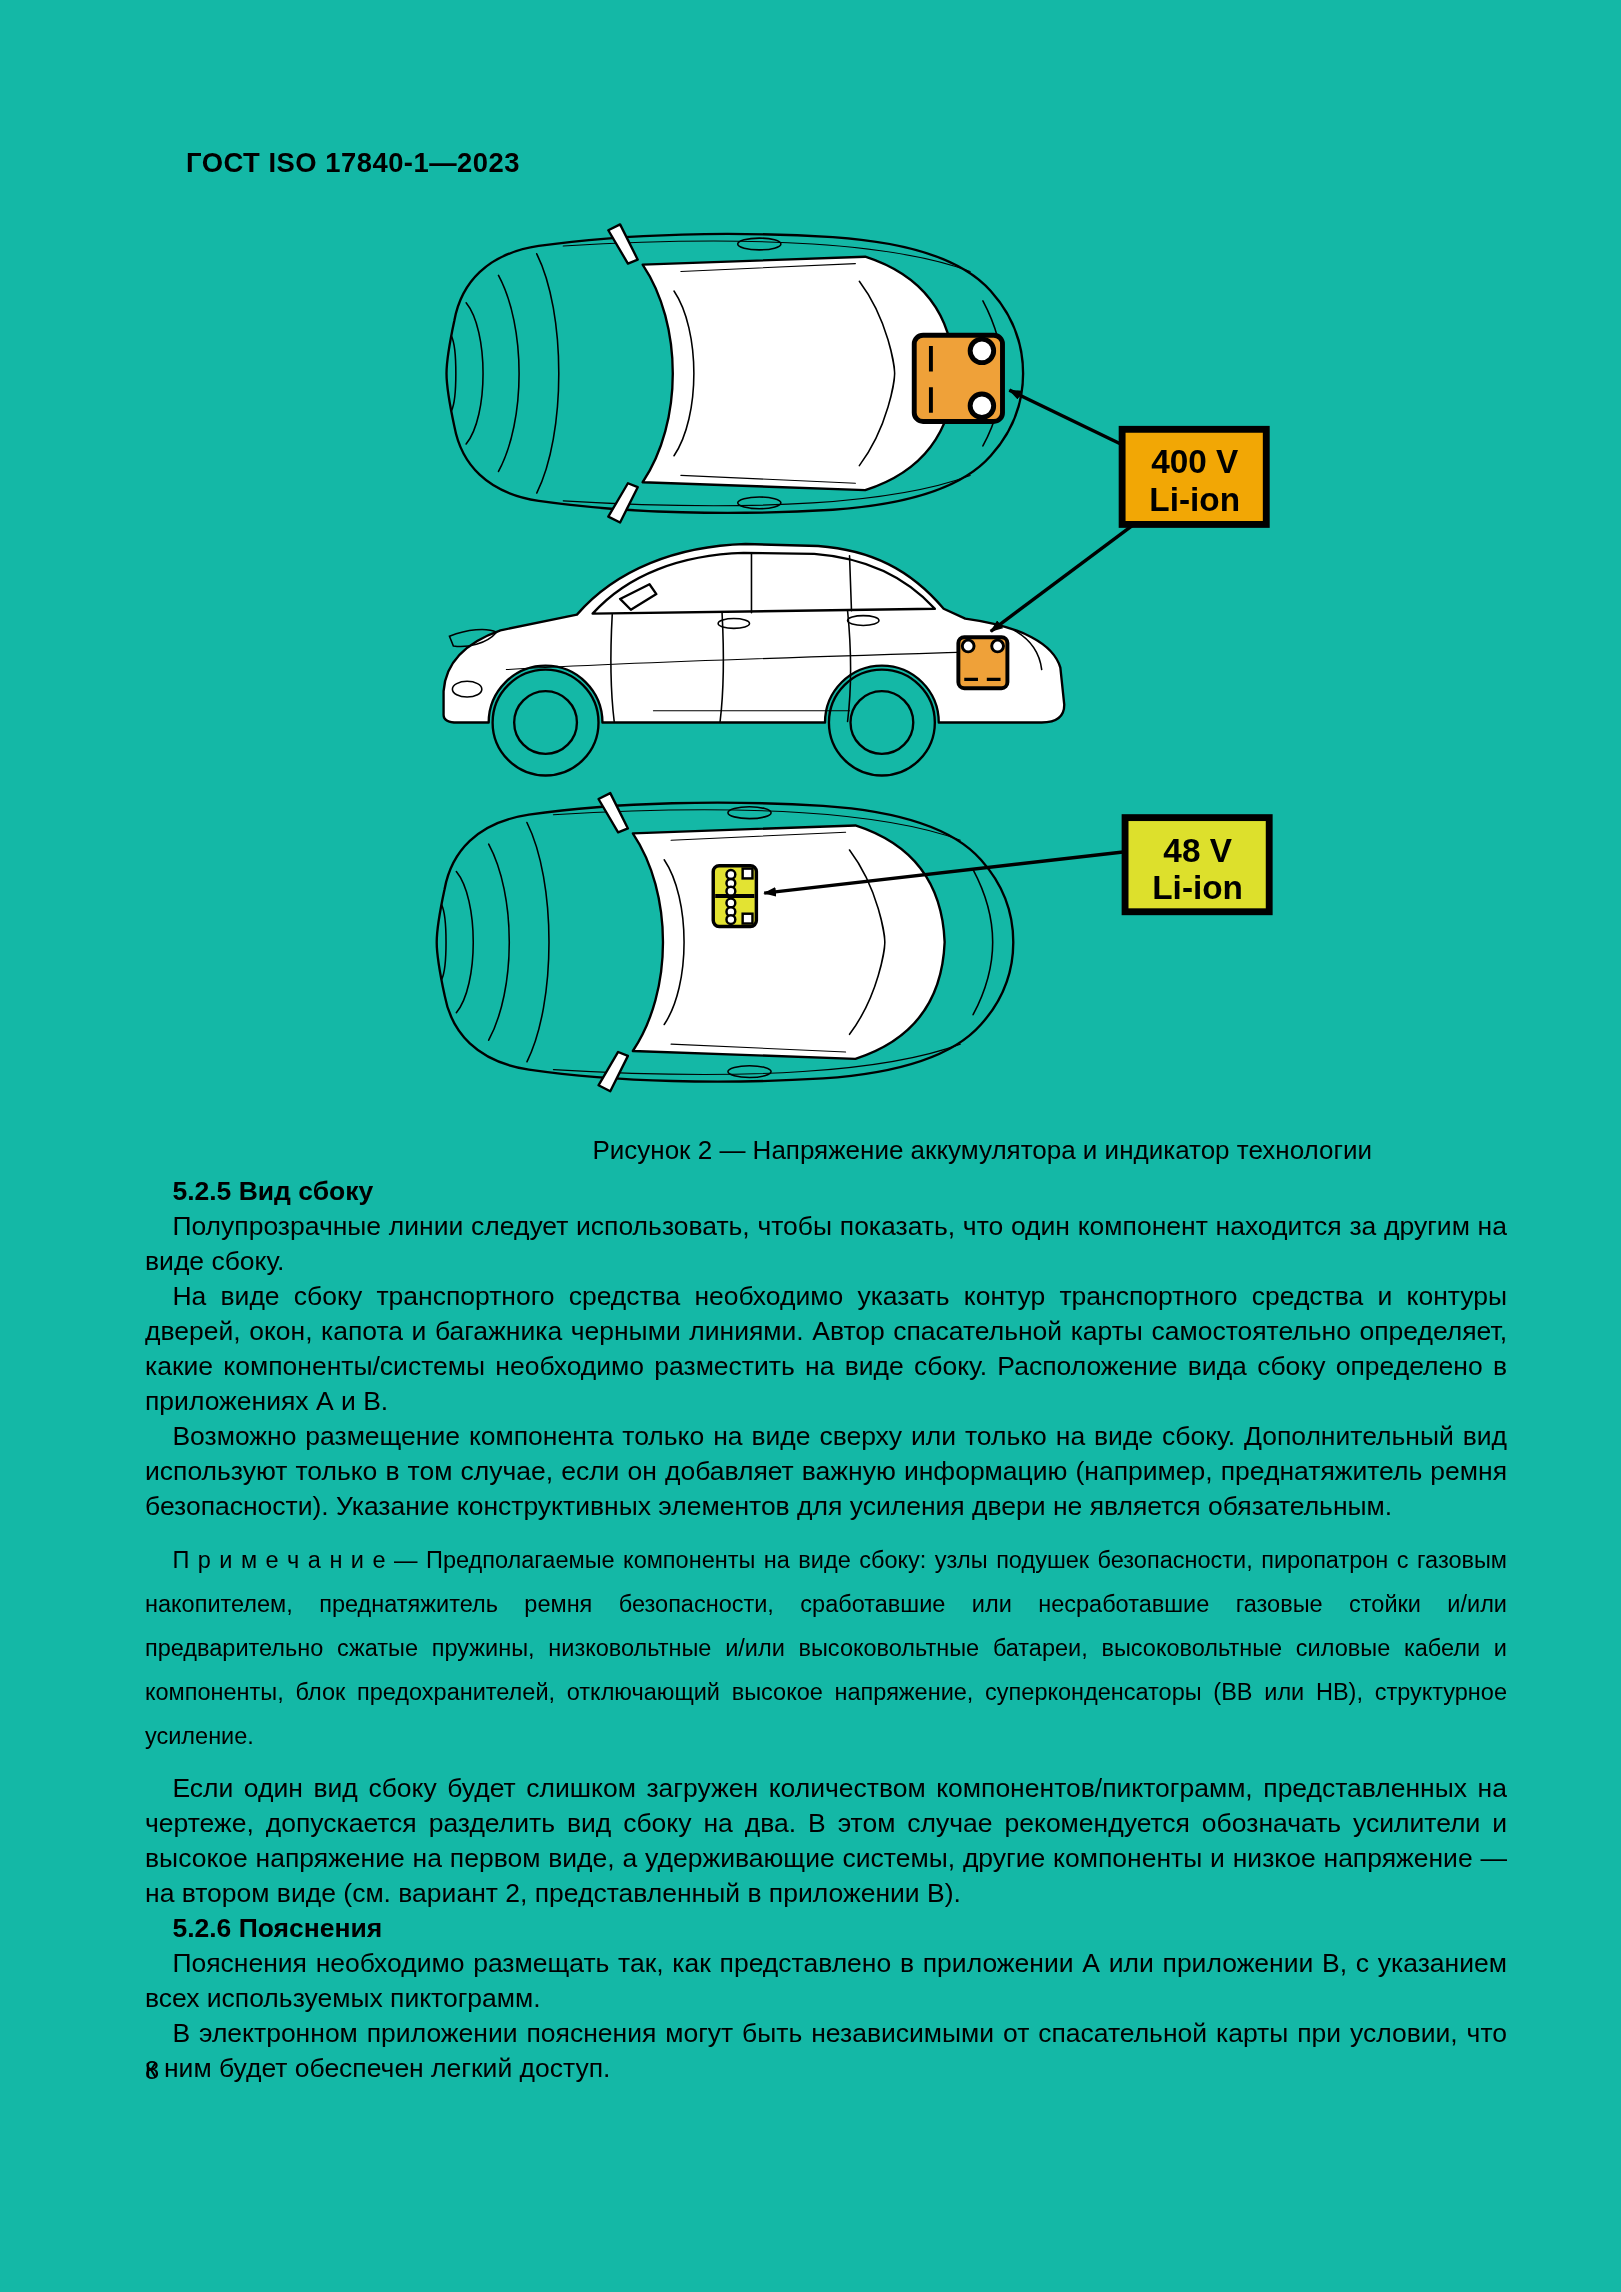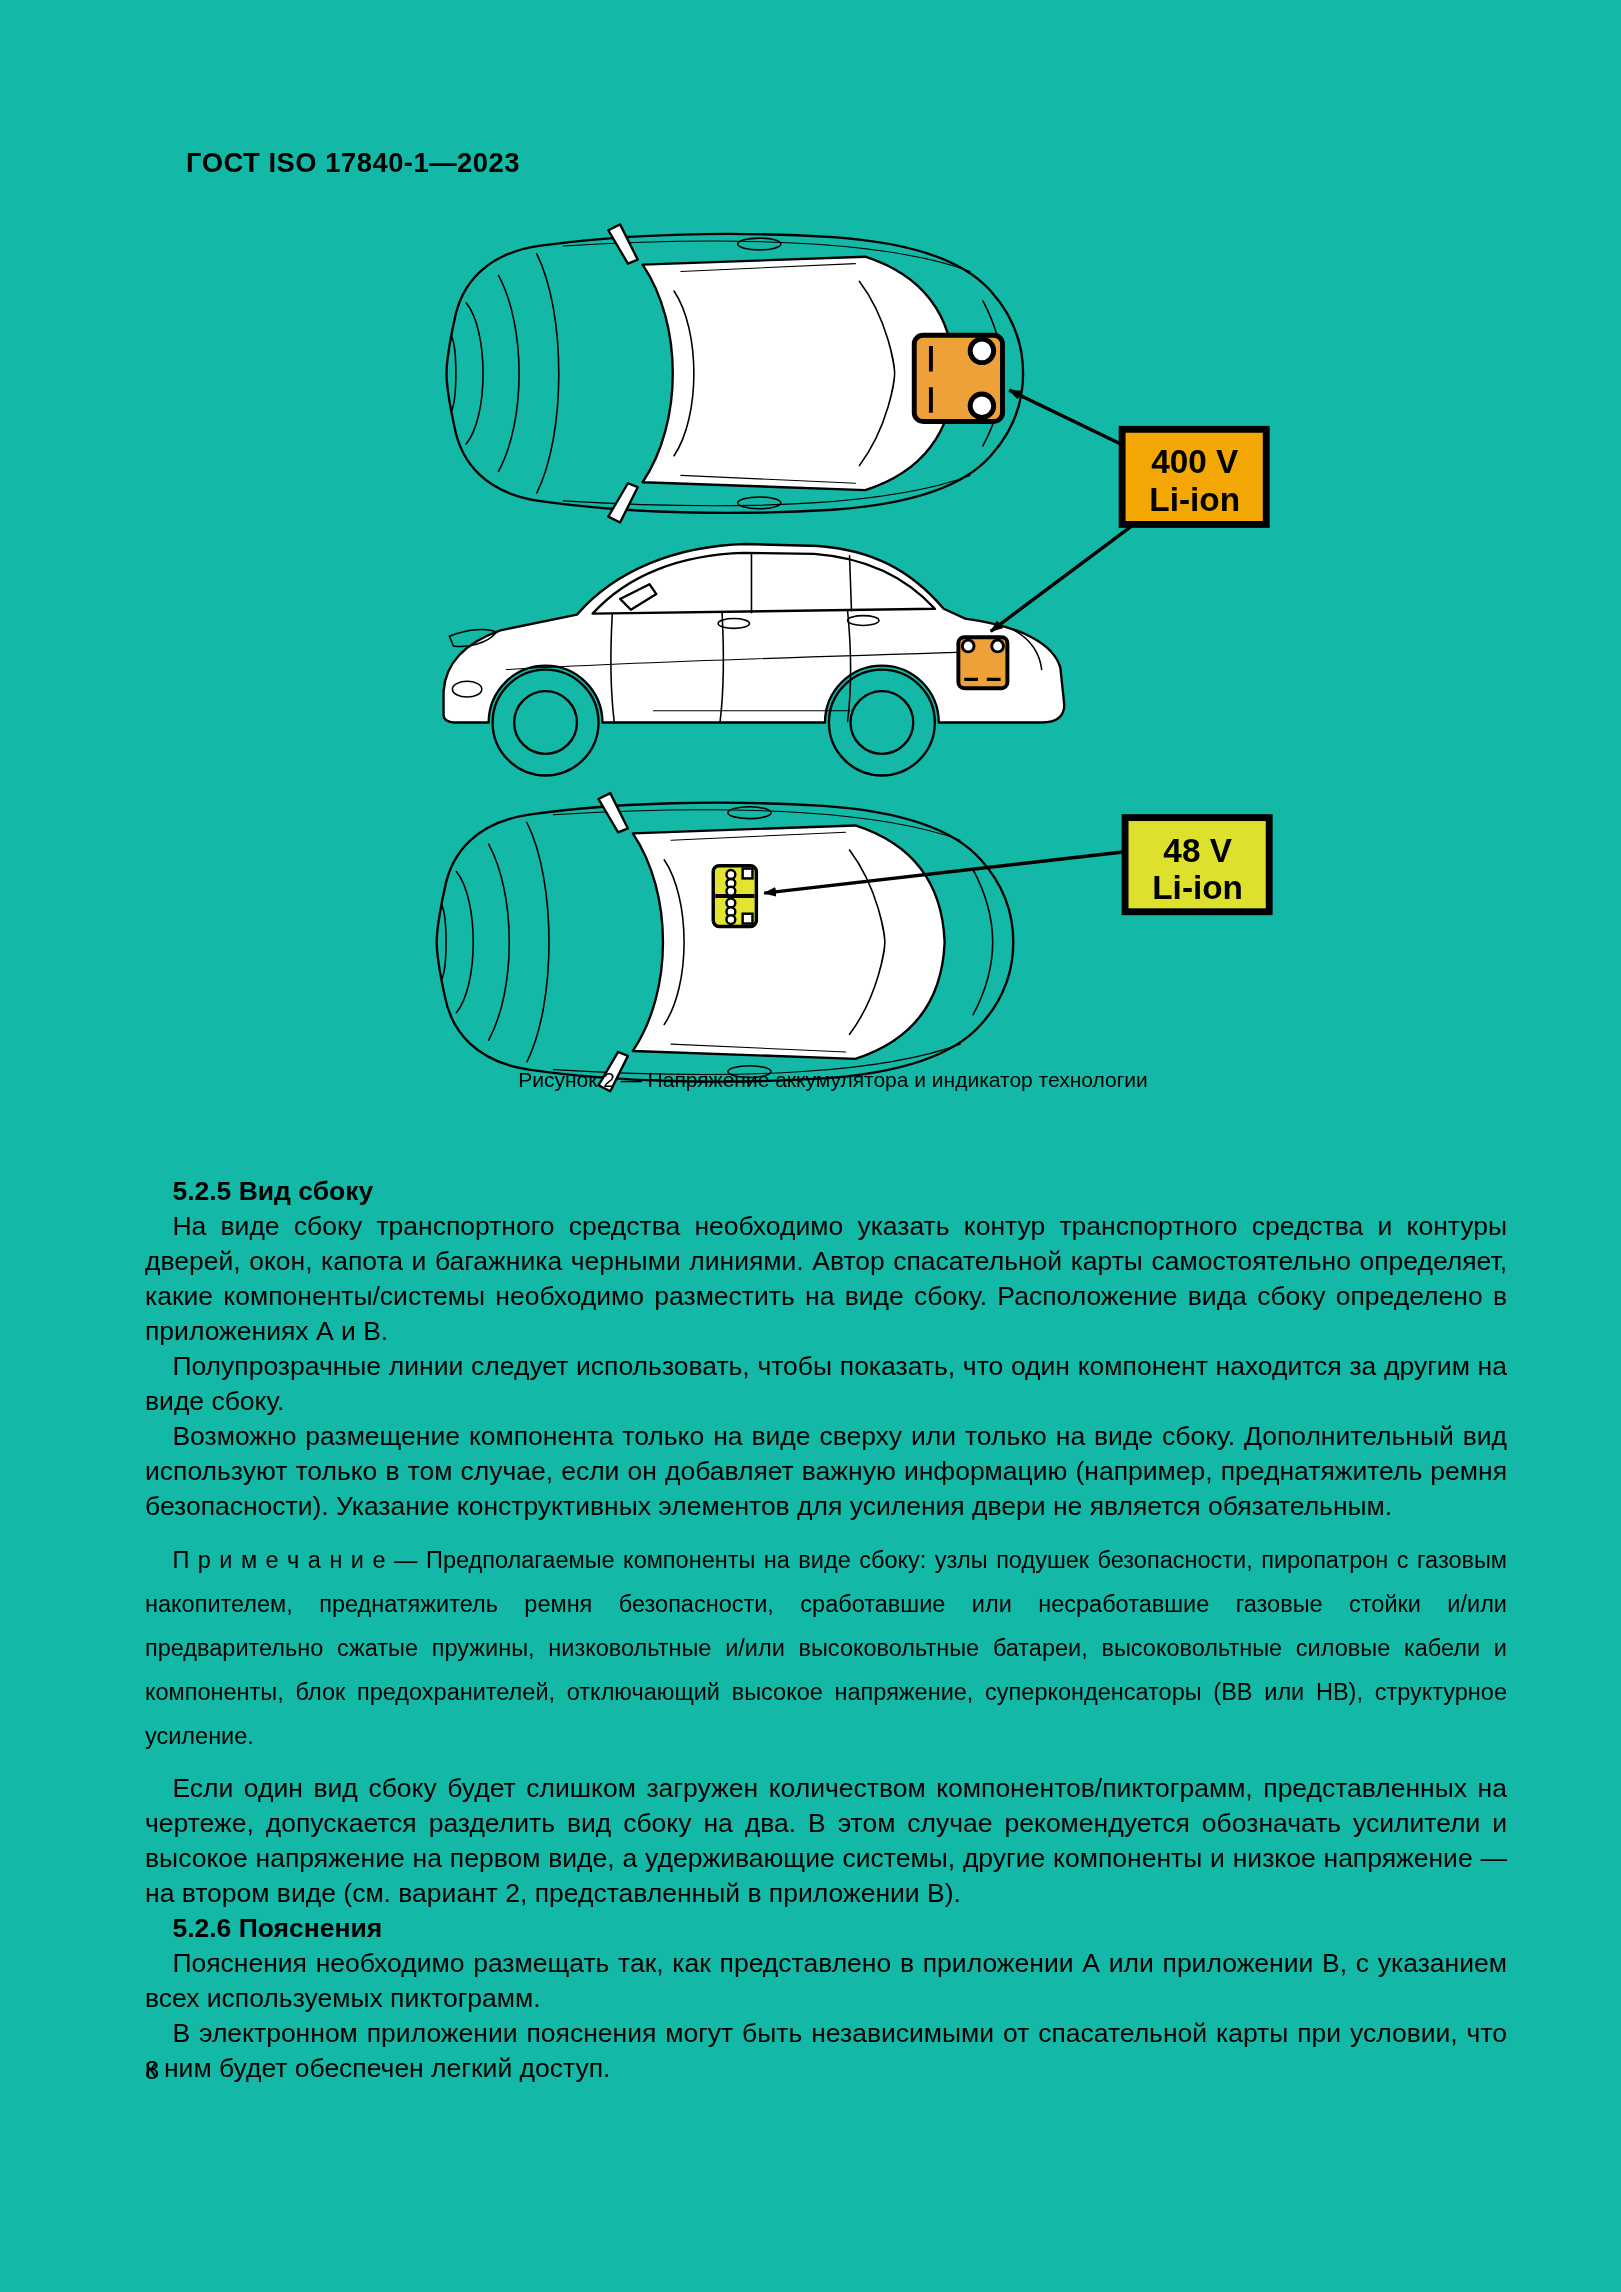--- a/index.html
+++ b/index.html
@@ -10,22 +10,22 @@
     font-family:"Liberation Sans","DejaVu Sans",sans-serif;
     color:#000;
     overflow:hidden;
   }
   .doc-header{
     position:absolute;left:186px;top:147px;
     font-size:27.4px;font-weight:bold;letter-spacing:0.5px;
   }
   #figure-wrap{position:absolute;left:372px;top:191px;width:1059px;height:912px;}
   .fig-caption{
-    position:absolute;left:294px;top:1068px;width:1078px;
-    text-align:center;font-size:21px;
+    position:absolute;left:294px;top:1135px;width:1078px;
+    text-align:right;font-size:26px;
   }
   .body-text{
     position:absolute;left:145px;top:1174px;width:1362px;
     font-size:26.5px;line-height:35px;text-align:justify;
   }
   .body-text p{margin:0;text-indent:27.4px;}
   .body-text p.h{font-weight:bold;}
   .body-text p.note{font-size:23.5px;line-height:44px;margin:13.7px 0;}
   .pagenum{position:absolute;left:145px;top:2056px;font-size:25.5px;}
   
@@ -138,22 +138,22 @@
         <text class="lbl-text" x="842" y="684">48 V</text>
         <text class="lbl-text" x="842" y="722">Li-ion</text>
       </g>
     </svg>
   </div>
 
   <div class="fig-caption">Рисунок 2 — Напряжение аккумулятора и индикатор технологии</div>
 
   <div class="body-text">
     <p class="h">5.2.5 Вид сбоку</p>
+    <p>Полупрозрачные линии следует использовать, чтобы показать, что один компонент находится за другим на виде сбоку.</p>
     <p>На виде сбоку транспортного средства необходимо указать контур транспортного средства и контуры дверей, окон, капота и багажника черными линиями. Автор спасательной карты самостоятельно определяет, какие компоненты/системы необходимо разместить на виде сбоку. Расположение вида сбоку определено в приложениях А и В.</p>
-    <p>Полупрозрачные линии следует использовать, чтобы показать, что один компонент находится за другим на виде сбоку.</p>
     <p>Возможно размещение компонента только на виде сверху или только на виде сбоку. Дополнительный вид используют только в том случае, если он добавляет важную информацию (например, преднатяжитель ремня безопасности). Указание конструктивных элементов для усиления двери не является обязательным.</p>
     <p class="note">П р и м е ч а н и е  — Предполагаемые компоненты на виде сбоку: узлы подушек безопасности, пиропатрон с газовым накопителем,  преднатяжитель ремня безопасности, сработавшие или несработавшие газовые стойки и/или предварительно сжатые пружины, низковольтные и/или высоковольтные батареи, высоковольтные силовые кабели и компоненты, блок предохранителей, отключающий высокое напряжение, суперконденсаторы (ВВ или НВ), структурное усиление.</p>
     <p>Если один вид сбоку будет слишком загружен количеством компонентов/пиктограмм, представленных на чертеже, допускается разделить вид сбоку на два. В этом случае рекомендуется обозначать усилители и высокое напряжение на первом виде, а удерживающие системы, другие компоненты и низкое напряжение — на втором виде (см. вариант 2, представленный в приложении В).</p>
     <p class="h">5.2.6 Пояснения</p>
     <p>Пояснения необходимо размещать так, как представлено в приложении А или приложении В, с указанием всех используемых пиктограмм.</p>
     <p>В электронном приложении пояснения могут быть независимыми от спасательной карты при условии, что к ним будет обеспечен легкий доступ.</p>
   </div>
 
   <div class="pagenum">8</div>
 

